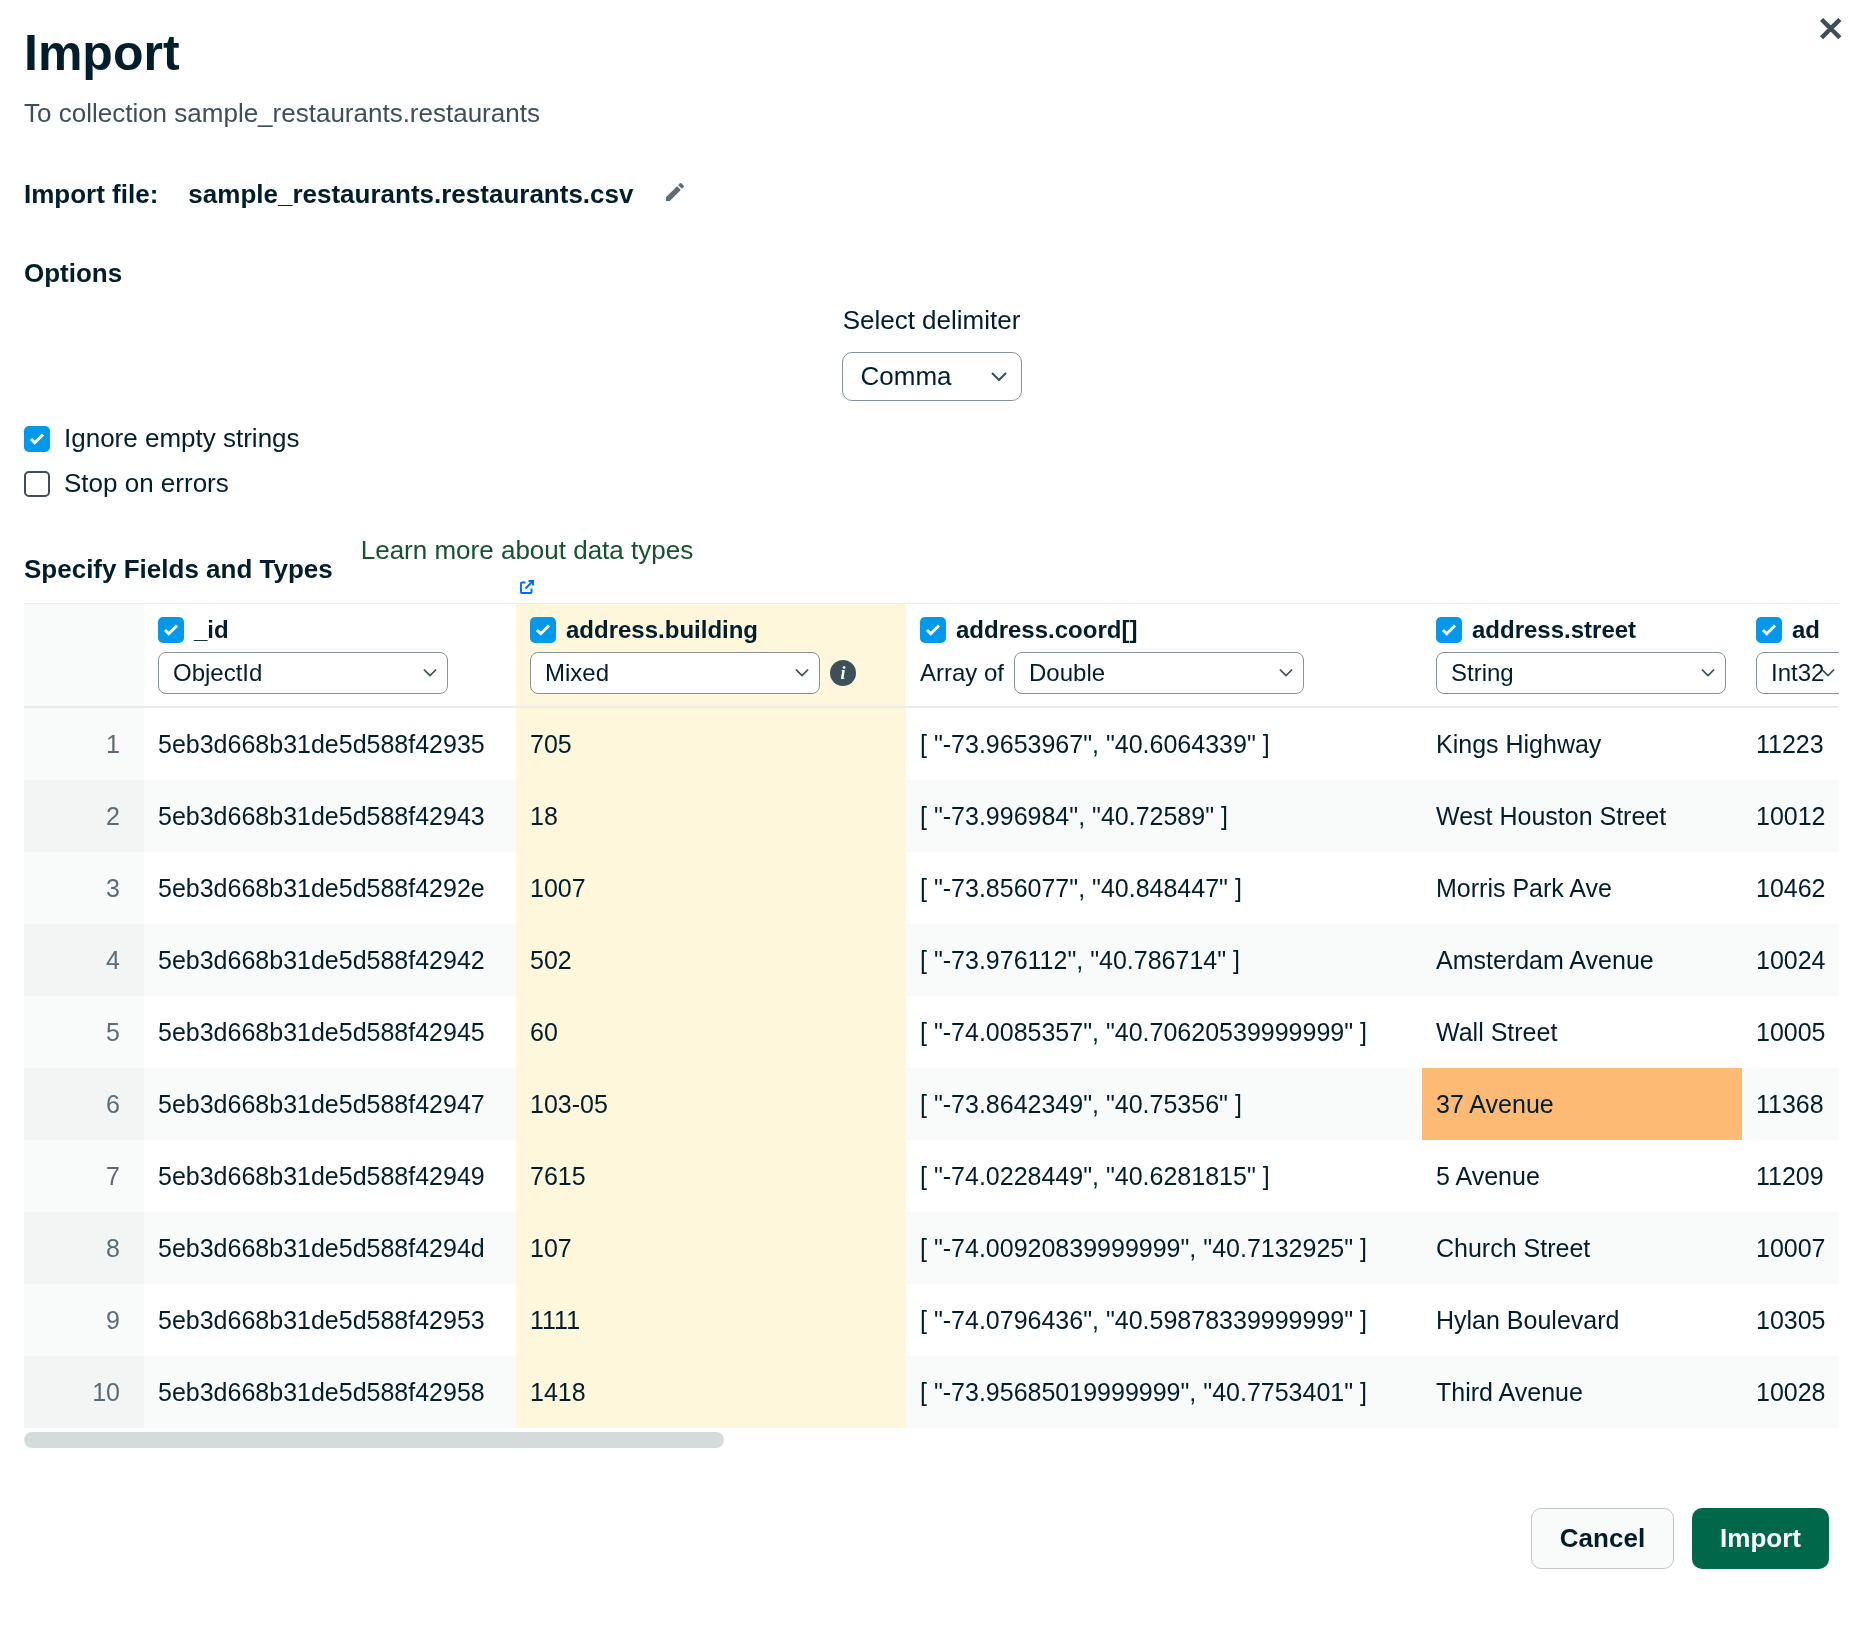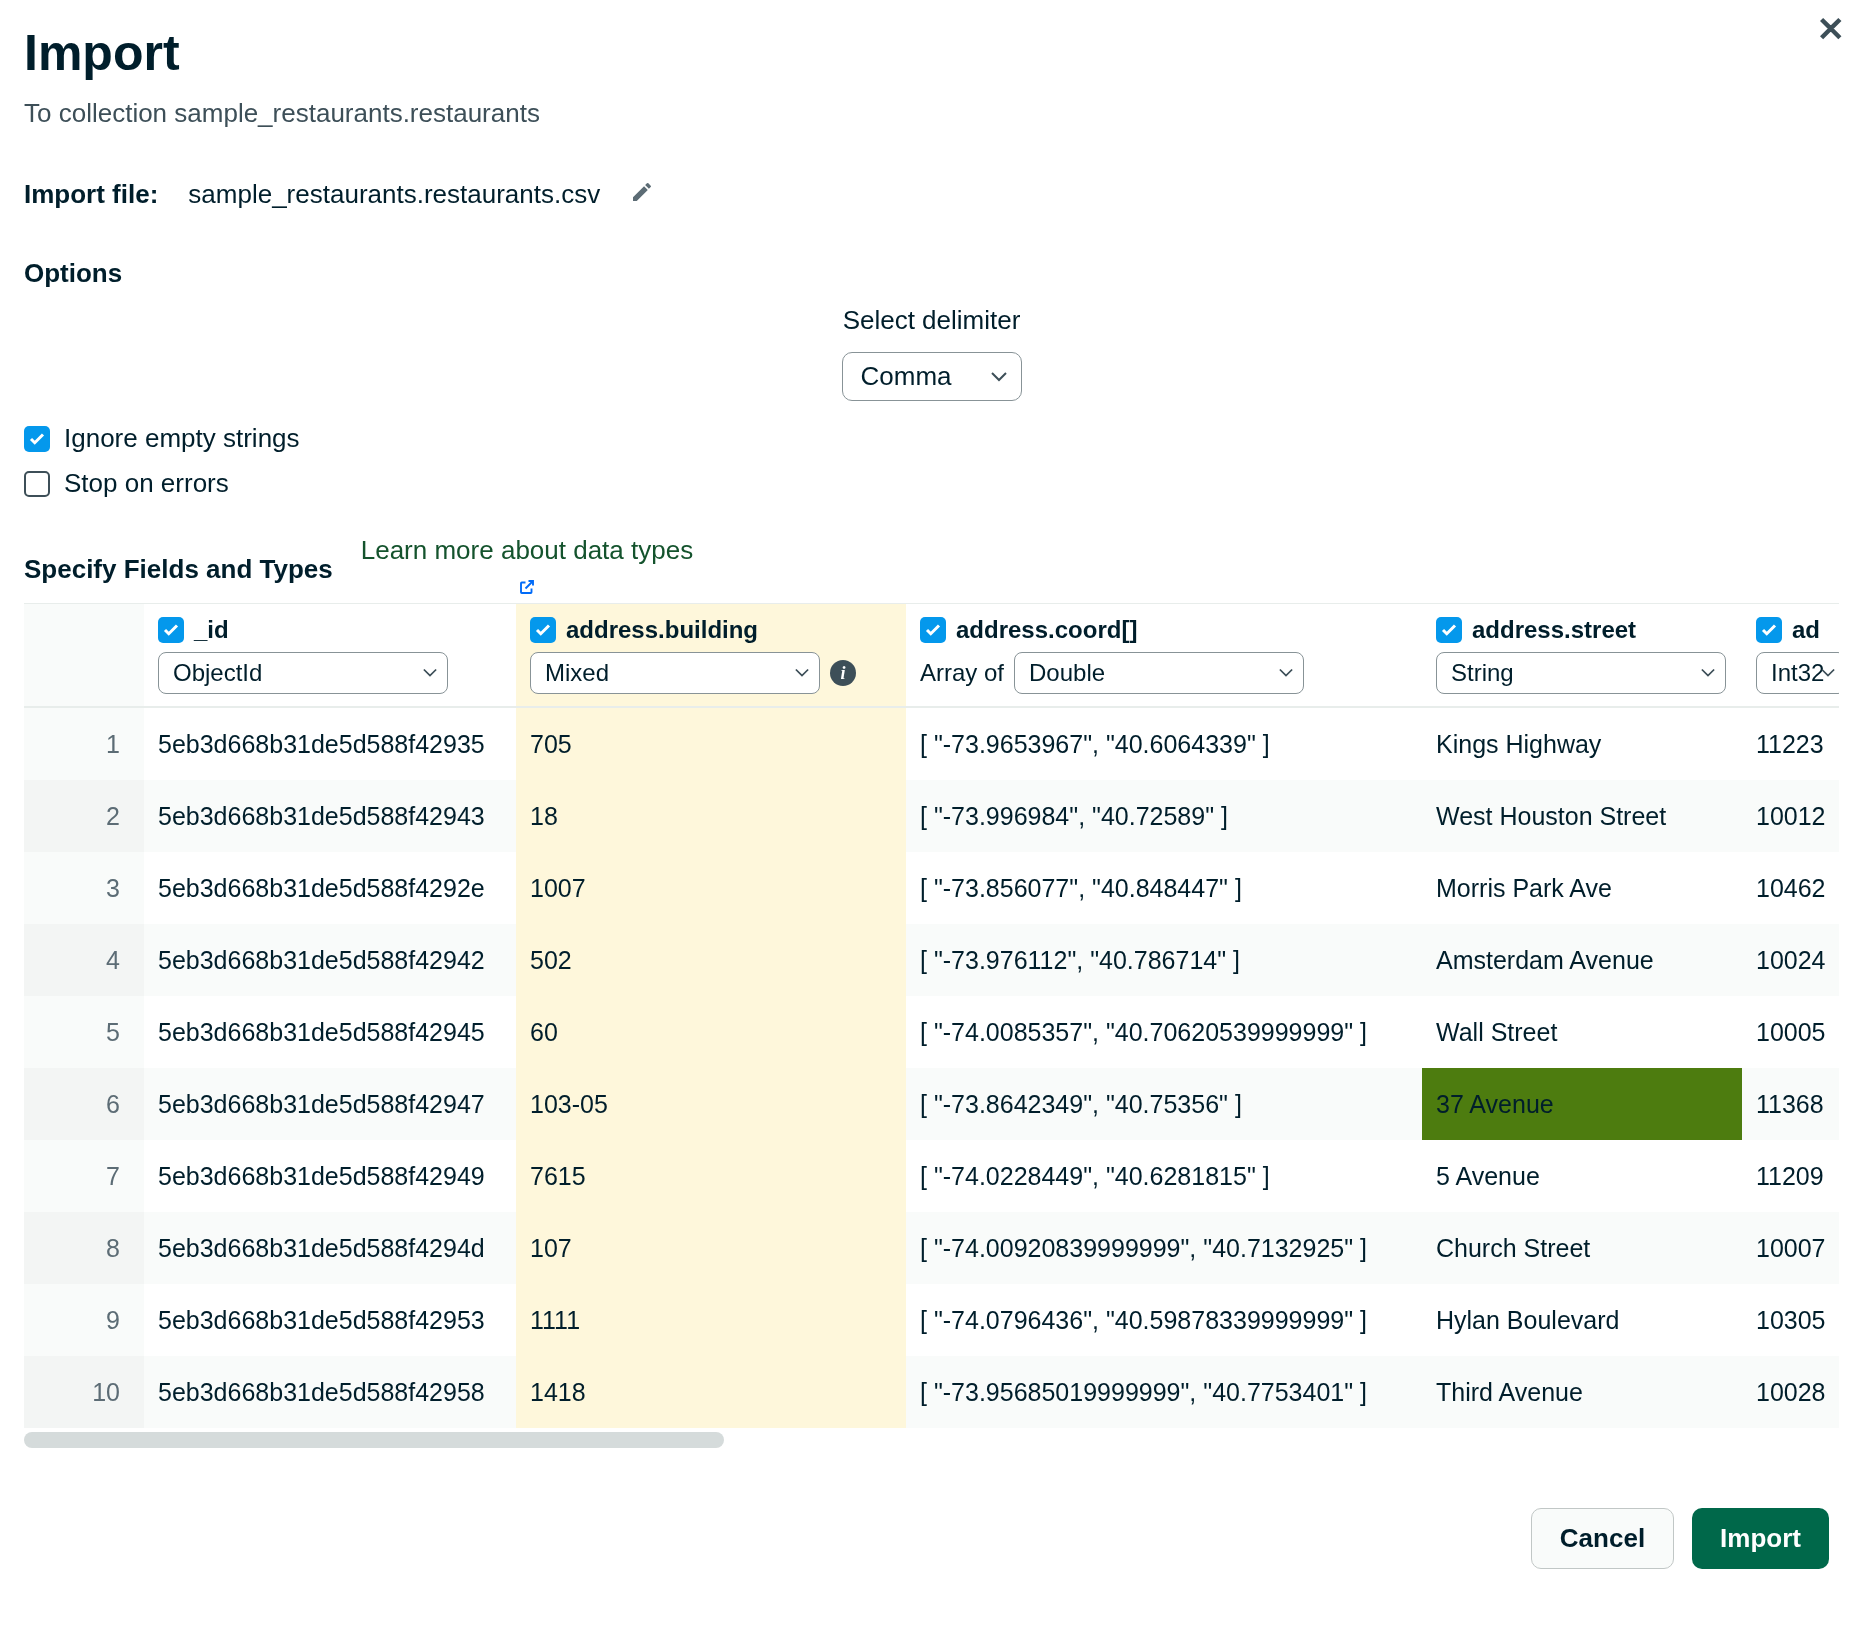--- a/index.html
+++ b/index.html
@@ -3,21 +3,21 @@
 <meta charset="utf-8">
 <style>
 * { box-sizing: border-box; margin: 0; padding: 0; }
 body { font-family: -apple-system, BlinkMacSystemFont, "Segoe UI", Helvetica, Arial, sans-serif; color: #001E2B; background: #fff; padding: 24px; width: 1863px; font-size: 24px; }
 .header { position: relative; }
 .close-btn { position: absolute; top: -12px; right: -6px; font-size: 34px; font-weight: bold; color: #3D4F58; cursor: pointer; line-height: 1; }
 .title { font-size: 50px; font-weight: 700; margin-bottom: 16px; }
 .subtitle { font-size: 26px; color: #3D4F58; margin-bottom: 50px; }
 .import-file-row { display: flex; align-items: center; gap: 30px; margin-bottom: 48px; }
 .import-file-label { font-weight: 700; font-size: 26px; }
-.import-file-name { font-size: 26px; color: #001E2B; }
+.import-file-name { font-size: 26px; color: #001E2B; font-weight: bold; }
 .edit-icon { color: #5C6C75; cursor: pointer; }
 .options-heading { font-weight: 700; font-size: 26px; margin-bottom: 16px; }
 .delimiter-row { display: flex; align-items: center; gap: 16px; margin-bottom: 22px; flex-direction: column; }
 .delimiter-label { font-size: 26px; }
 .select { position: relative; display: inline-flex; align-items: center; border: 1px solid #889397; border-radius: 10px; padding: 8px 46px 8px 18px; font-size: 26px; background: #fff; cursor: pointer; min-width: 180px; }
 .select .caret { position: absolute; right: 14px; top: 50%; transform: translateY(-50%); }
 .caret svg { display: block; }
 .checkbox-row { display: flex; align-items: center; gap: 14px; margin-bottom: 14px; font-size: 26px; }
 .checkbox { width: 26px; height: 26px; border-radius: 5px; display: inline-flex; align-items: center; justify-content: center; cursor: pointer; }
 .checkbox.checked { background: #0498EC; }
@@ -220,21 +220,21 @@
       <div class="td rownum">5</div>
       <div class="td">5eb3d668b31de5d588f42945</div>
       <div class="td highlight">60</div>
       <div class="td">[ "-74.0085357", "40.70620539999999" ]</div>
       <div class="td">Wall Street</div>
       <div class="td">10005</div>
       <div class="td rownum row-even" style="background: rgb(243, 245, 244);">6</div>
       <div class="td" style="background: rgb(249, 251, 250);">5eb3d668b31de5d588f42947</div>
       <div class="td highlight">103-05</div>
       <div class="td" style="background: rgb(249, 251, 250);">[ "-73.8642349", "40.75356" ]</div>
-      <div class="td" style="background: #4d7c0f;">37 Avenue</div>
+      <div class="td" style="background: #fdba74;">37 Avenue</div>
       <div class="td" style="background: rgb(249, 251, 250);">11368</div>
       <div class="td rownum">7</div>
       <div class="td">5eb3d668b31de5d588f42949</div>
       <div class="td highlight">7615</div>
       <div class="td">[ "-74.0228449", "40.6281815" ]</div>
       <div class="td">5 Avenue</div>
       <div class="td">11209</div>
       <div class="td rownum row-even" style="background: rgb(243, 245, 244);">8</div>
       <div class="td" style="background: rgb(249, 251, 250);">5eb3d668b31de5d588f4294d</div>
       <div class="td highlight">107</div>

